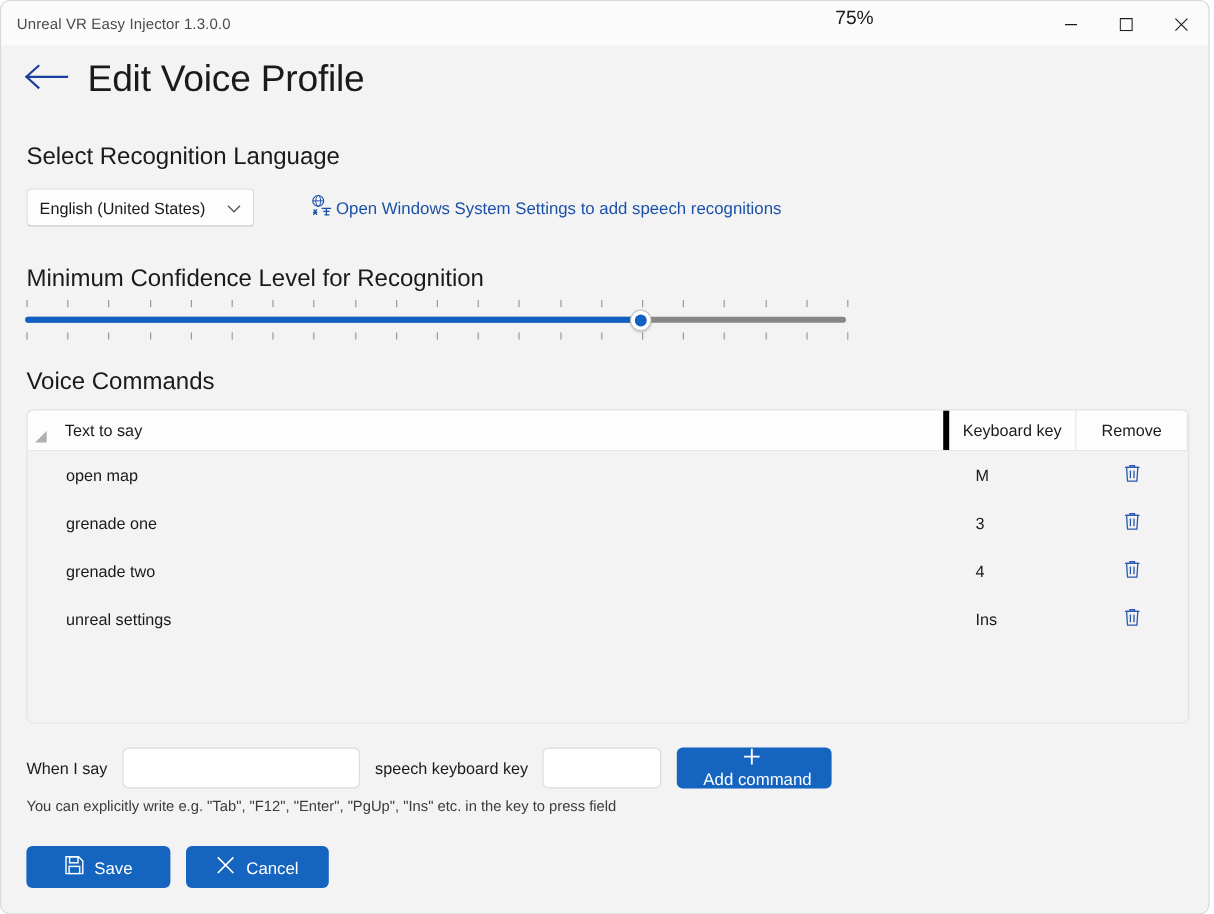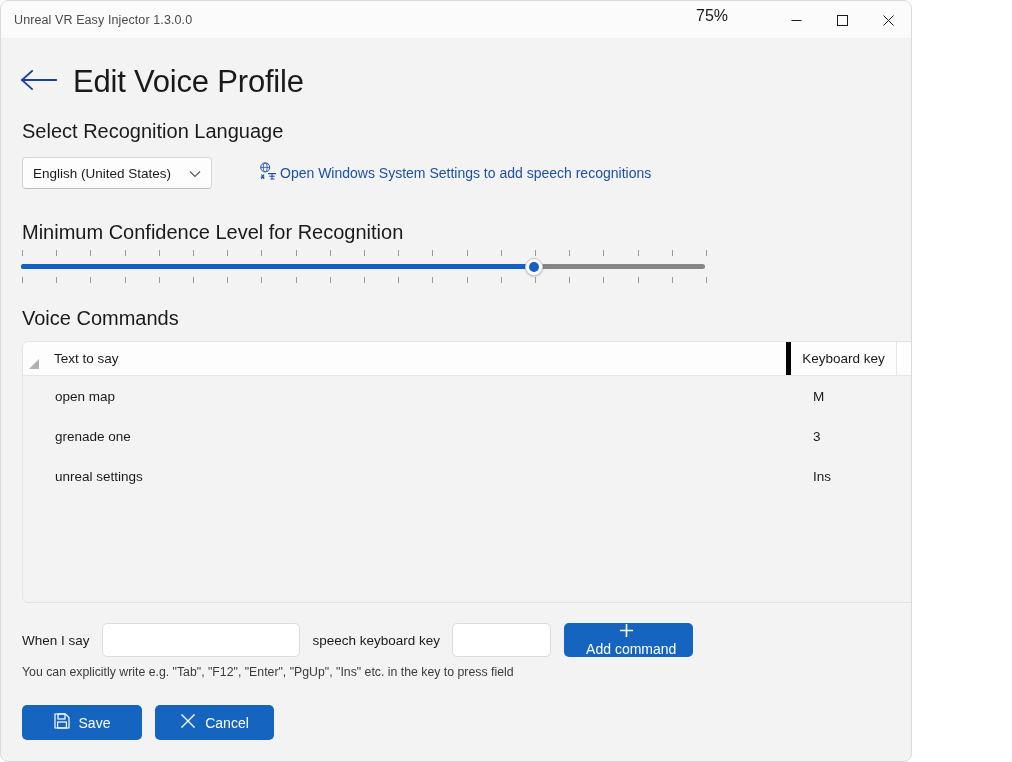--- a/index.html
+++ b/index.html
@@ -5,21 +5,21 @@
   * { box-sizing: border-box; }
   html, body { margin: 0; padding: 0; }
   body {
     width: 1012px; height: 762px;
     background: #ffffff;
     font-family: "Liberation Sans", sans-serif;
     overflow: hidden;
   }
   .window {
     position: relative;
-    width: 912px; height: 762px;
+    width: 1008px; height: 762px;
     background: #f3f3f3;
     border: 1px solid #d9d9d9;
     border-radius: 8px;
     overflow: hidden;
   }
 
   
   .titlebar {
     position: absolute; top: 0; left: 0;
     width: 100%; height: 38px;
@@ -36,21 +36,21 @@
   .winbtns { margin-left: auto; display: flex; height: 100%; }
   .winbtn {
     width: 46px; height: 38px;
     display: flex; align-items: center; justify-content: center;
     color: #1b1b1b;
   }
   .winbtn svg { display: block; }
 
   
   .page-header {
-    position: absolute; top: 52px; left: 0;
+    position: absolute; top: 36px; left: 0;
     width: 100%; height: 58px;
     display: flex; align-items: center;
   }
   .back-btn {
     width: 46px; height: 44px; margin-left: 14px;
     display: flex; align-items: center; justify-content: center;
   }
   .page-title {
     font-size: 31px;
     color: #1a1a1a;
@@ -365,20 +365,32 @@
           <div class="td-remove">
             <span class="trash"><svg width="15" height="16" viewBox="0 0 15 16">
                 <path d="M1.5 3.5 H13.5" stroke="#2b57b5" stroke-width="1.2"></path>
                 <path d="M5.6 2 H9.4 V3.5 H5.6 Z" fill="none" stroke="#2b57b5" stroke-width="1.1"></path>
                 <path d="M2.8 3.5 H12.2 L11.4 15 H3.6 Z" fill="none" stroke="#2b57b5" stroke-width="1.1"></path>
                 <path d="M6 6 V12.5 M9 6 V12.5" stroke="#2b57b5" stroke-width="1.1"></path>
               </svg></span>
           </div>
         </div>
         <div class="tr">
+          <div class="td-text">grenade two</div>
+          <div class="td-key">4</div>
+          <div class="td-remove">
+            <span class="trash"><svg width="15" height="16" viewBox="0 0 15 16">
+                <path d="M1.5 3.5 H13.5" stroke="#2b57b5" stroke-width="1.2"></path>
+                <path d="M5.6 2 H9.4 V3.5 H5.6 Z" fill="none" stroke="#2b57b5" stroke-width="1.1"></path>
+                <path d="M2.8 3.5 H12.2 L11.4 15 H3.6 Z" fill="none" stroke="#2b57b5" stroke-width="1.1"></path>
+                <path d="M6 6 V12.5 M9 6 V12.5" stroke="#2b57b5" stroke-width="1.1"></path>
+              </svg></span>
+          </div>
+        </div>
+        <div class="tr">
           <div class="td-text">unreal settings</div>
           <div class="td-key">Ins</div>
           <div class="td-remove">
             <span class="trash"><svg width="15" height="16" viewBox="0 0 15 16">
                 <path d="M1.5 3.5 H13.5" stroke="#2b57b5" stroke-width="1.2"></path>
                 <path d="M5.6 2 H9.4 V3.5 H5.6 Z" fill="none" stroke="#2b57b5" stroke-width="1.1"></path>
                 <path d="M2.8 3.5 H12.2 L11.4 15 H3.6 Z" fill="none" stroke="#2b57b5" stroke-width="1.1"></path>
                 <path d="M6 6 V12.5 M9 6 V12.5" stroke="#2b57b5" stroke-width="1.1"></path>
               </svg></span>
           </div>

